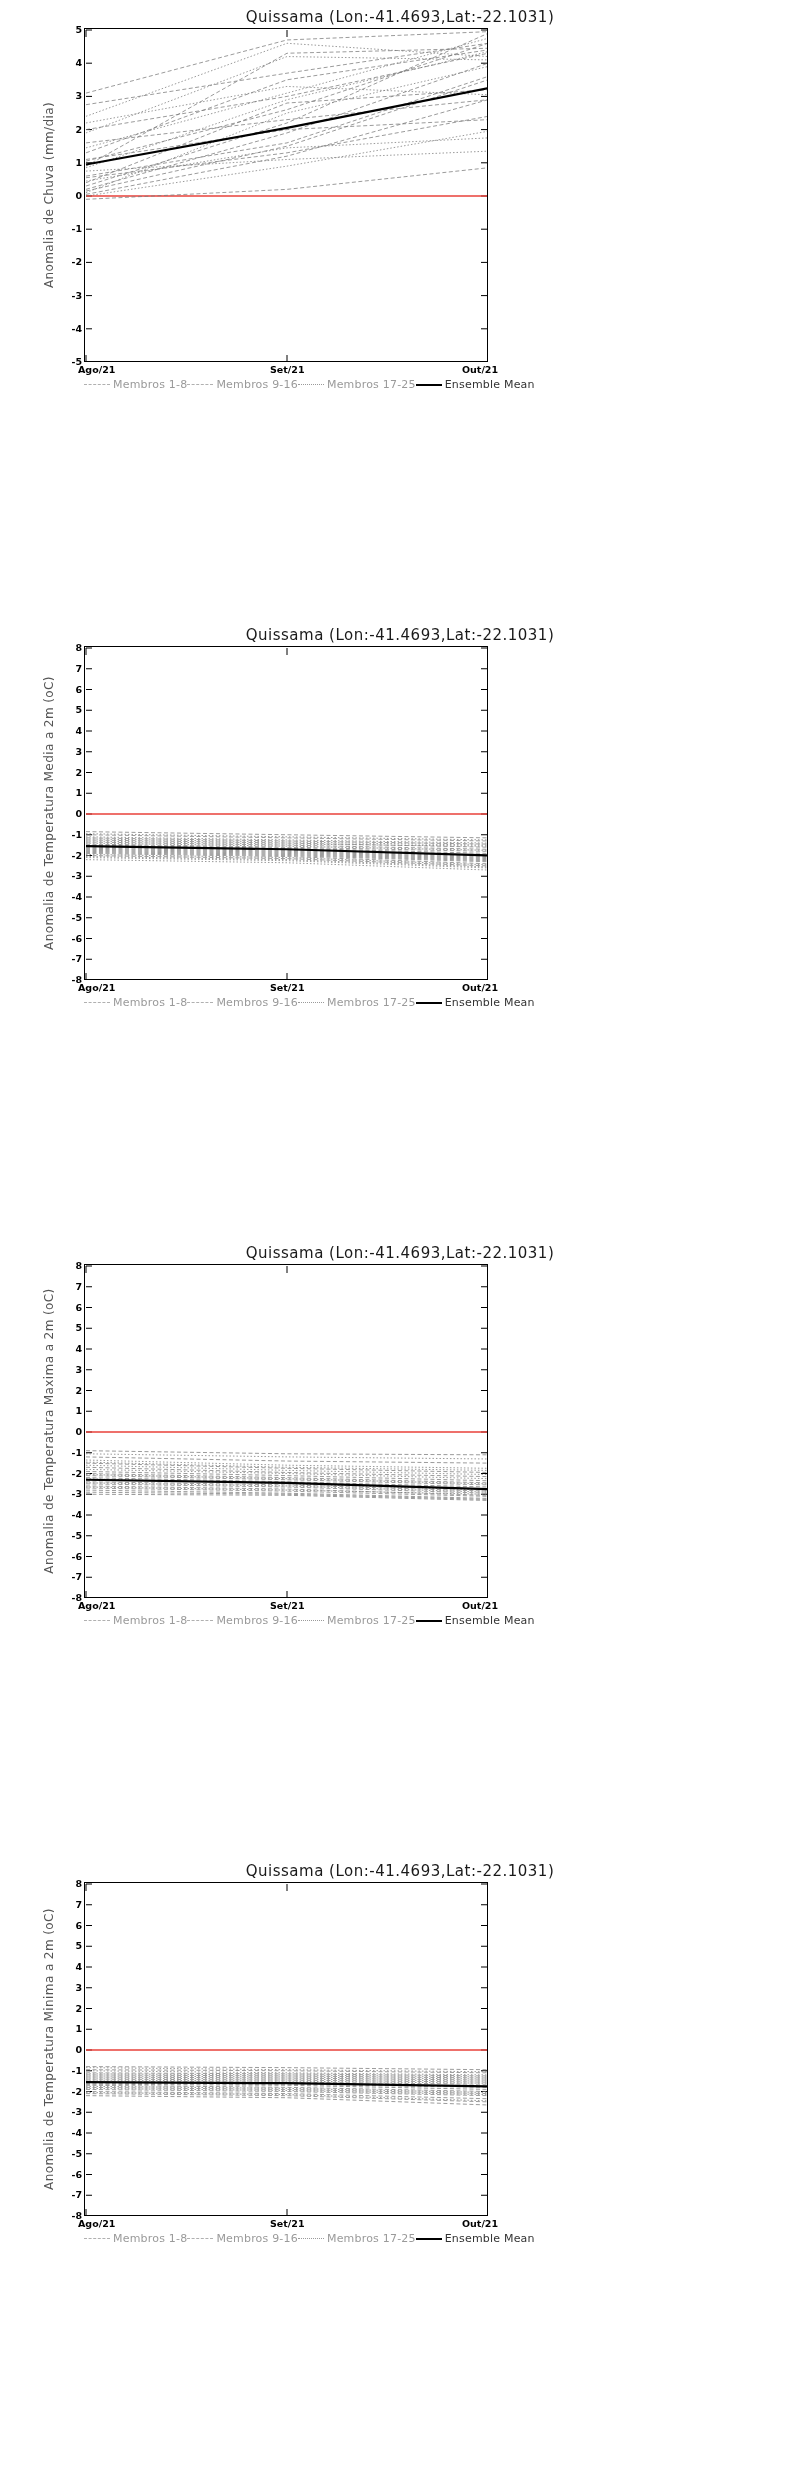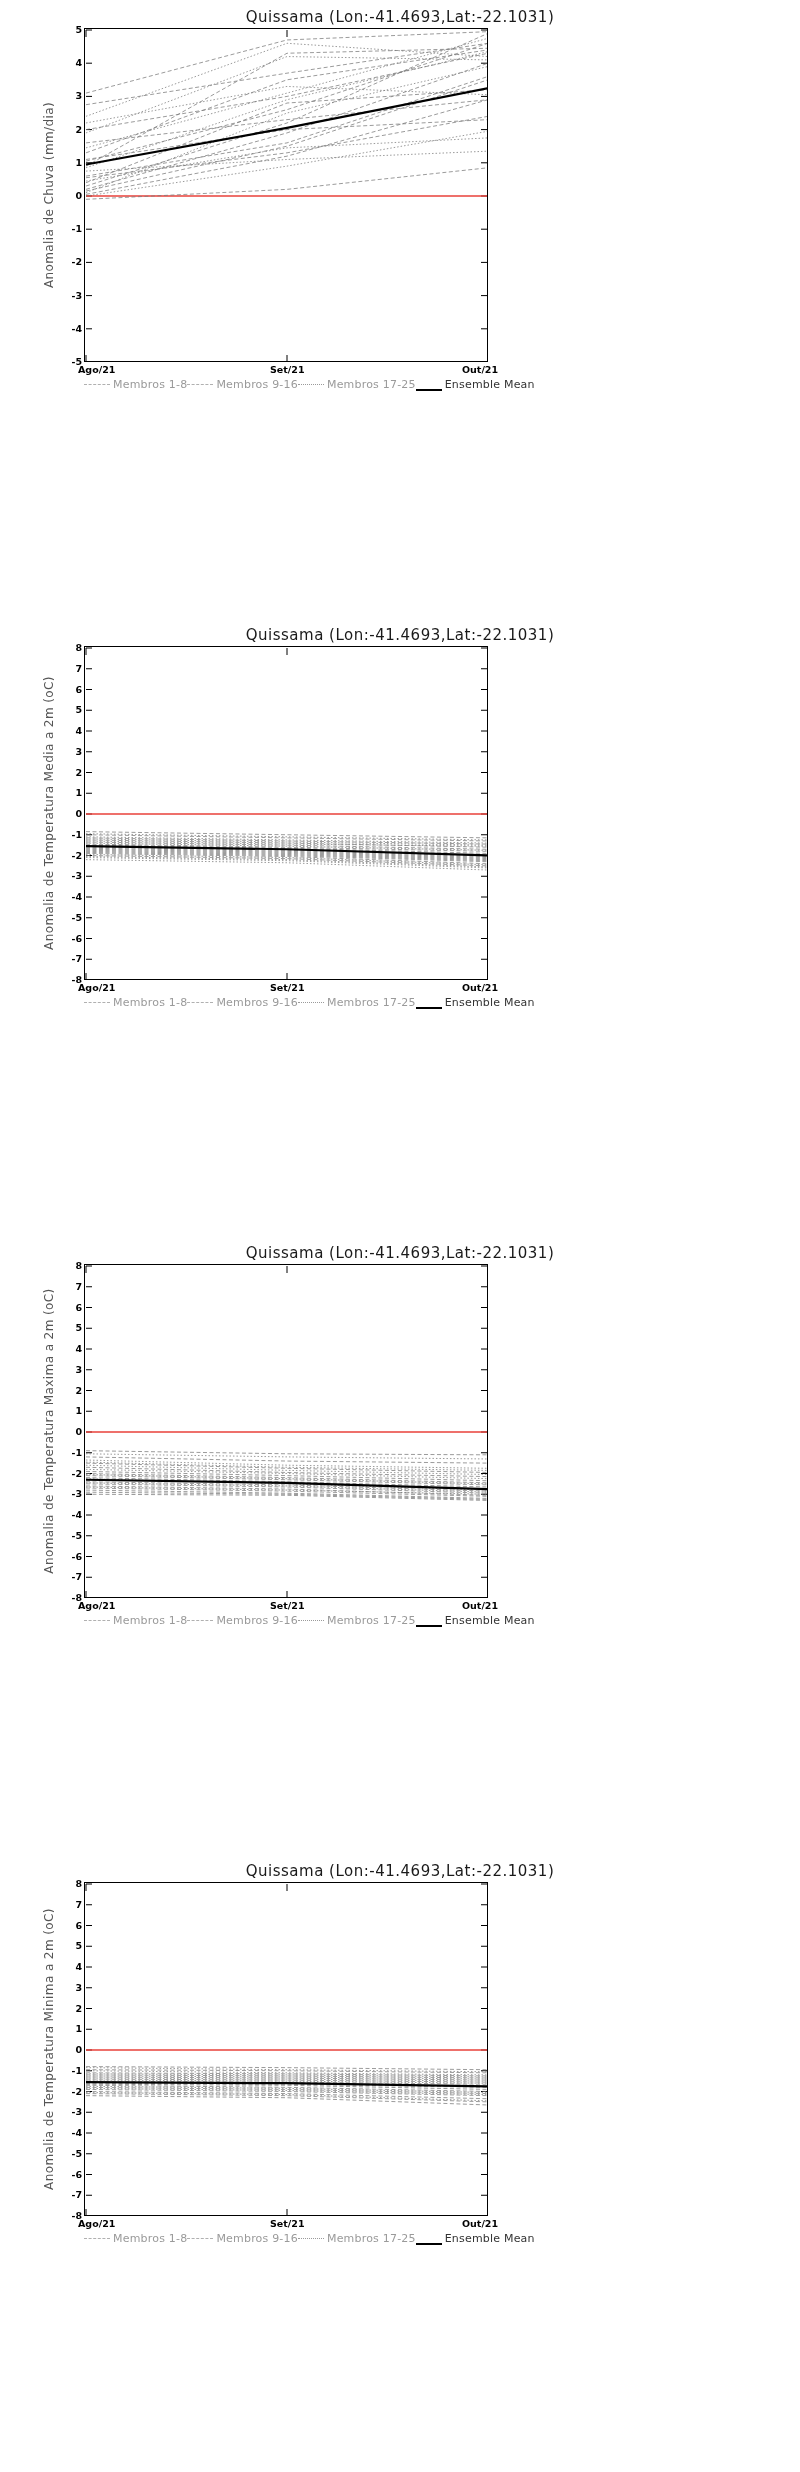--- a/index.html
+++ b/index.html
@@ -110,21 +110,21 @@
     display: inline-block;
     width: 26px;
     height: 0;
     border-top: 1px dashed #bdbdbd;
   }
   .legend-swatch.s2 { border-top: 1px dashed #b0b0b0; }
   .legend-swatch.s3 { border-top: 1px dotted #9a9a9a; }
   .legend-swatch.solid {
     border-top: 2px solid #000;
   }
-  .legend-item.mean { color: #333; align-items: flex-end; }
+  .legend-item.mean { color: #333; }
   svg.curves {
     position: absolute;
     left: 0;
     top: 0;
     display: block;
   }
 </style>
 </head>
 <body>
 

